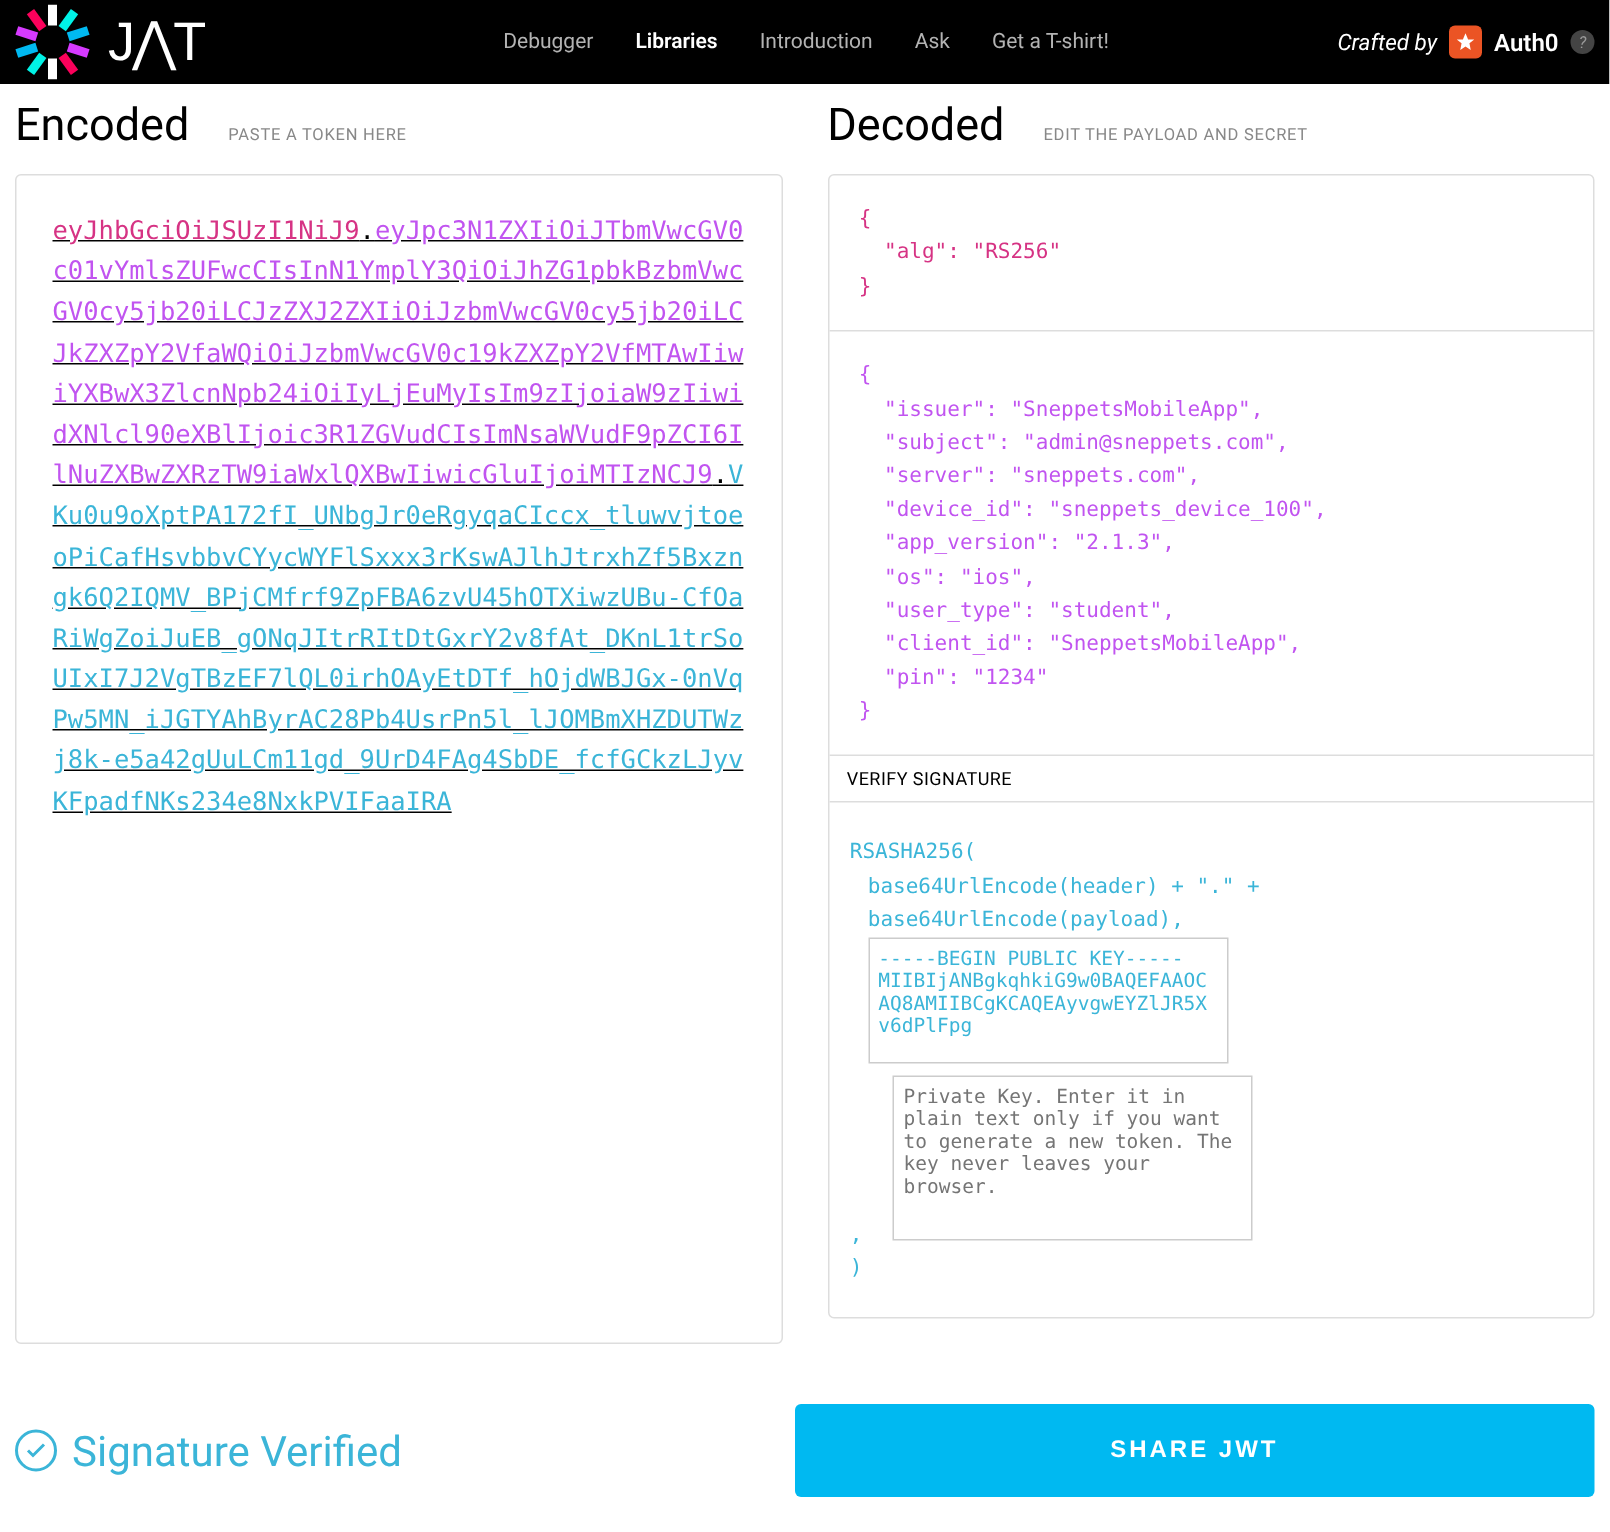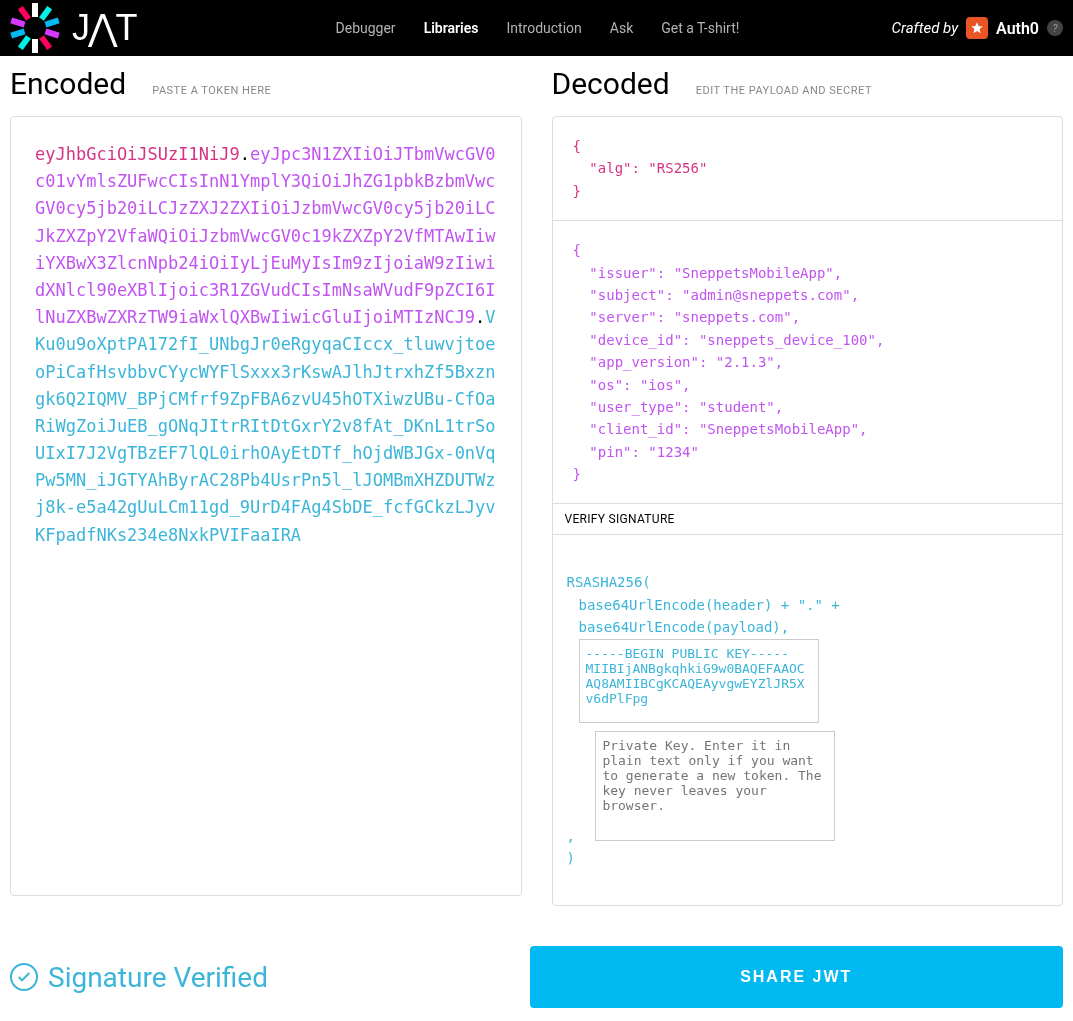--- a/index.html
+++ b/index.html
@@ -31,20 +31,21 @@
 
 .encoded-box {
   border: 1px solid #ddd;
   border-radius: 4px;
   padding: 24px;
   font-family: "Menlo", "Monaco", "Consolas", monospace;
   font-size: 17px;
   line-height: 1.6;
   word-break: break-all;
   min-height: 780px;
+  text-decoration: underline;
 }
 .tok-header { color: #d63384; }
 .tok-dot { color: #000; }
 .tok-payload { color: #c154f0; }
 .tok-sig { color: #3bb5d8; }
 
 .decoded-box { border: 1px solid #ddd; border-radius: 4px; }
 .decoded-section { border-bottom: 1px solid #ddd; }
 .decoded-section:last-child { border-bottom: none; }
 .decoded-label { padding: 8px 12px; font-size: 12px; letter-spacing: 0.3px; border-bottom: 1px solid #ddd; }
@@ -52,21 +53,21 @@
 .decoded-label .sub { color: #999; }
 .decoded-content {
   padding: 18px 20px;
   font-family: "Menlo", "Monaco", "Consolas", monospace;
   font-size: 14px;
   line-height: 1.6;
   white-space: pre-wrap;
 }
 .decoded-content.header-c { color: #d63384; }
 .decoded-content.payload-c { color: #c154f0; }
-.verify-c { color: #3bb5d8; padding: 36px 14px; font-family: "Menlo", "Monaco", "Consolas", monospace; font-size: 14px; line-height: 1.6;}
+.verify-c { color: #3bb5d8; padding: 22px 14px; font-family: "Menlo", "Monaco", "Consolas", monospace; font-size: 14px; line-height: 1.6;}
 .key-box {
   width: 240px;
   height: 84px;
   border: 1px solid #ccc;
   font-family: "Menlo","Monaco",monospace;
   font-size: 13px;
   color: #3bb5d8;
   padding: 6px;
   resize: none;
   overflow-y: scroll;

